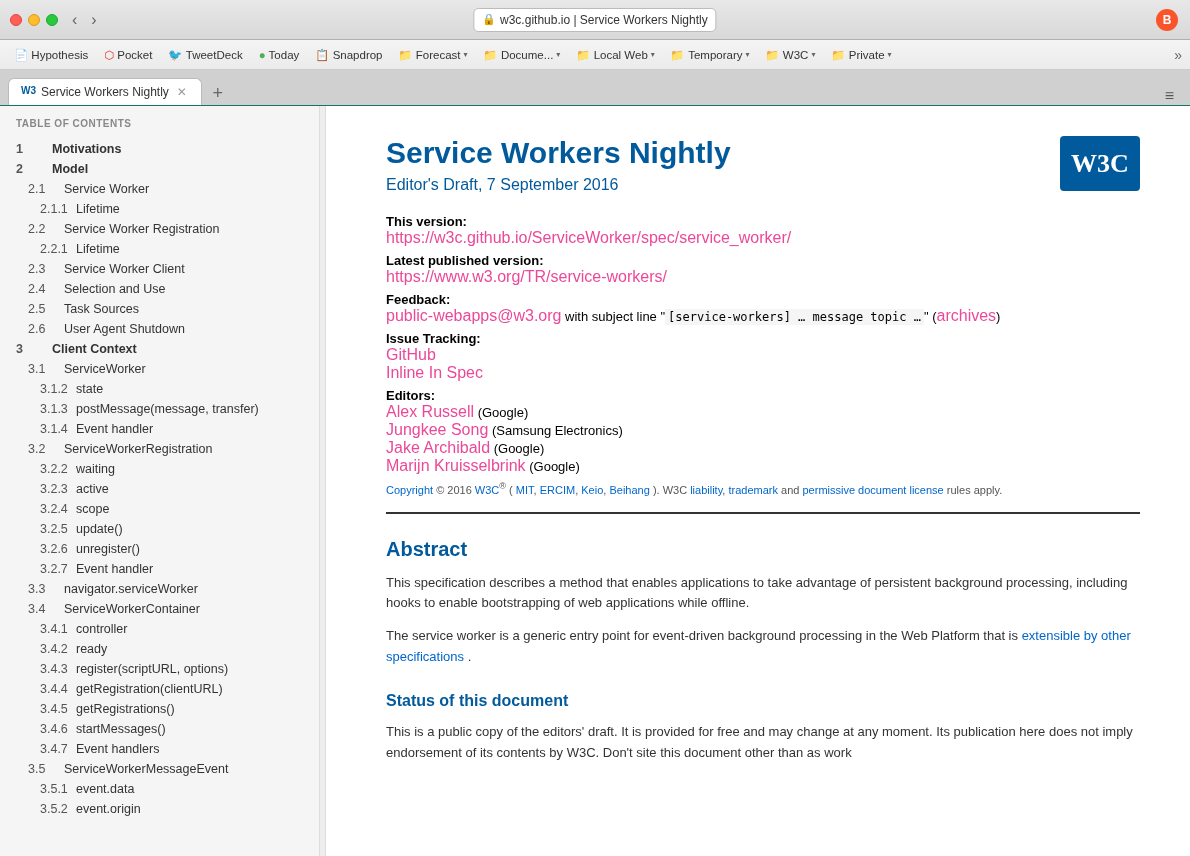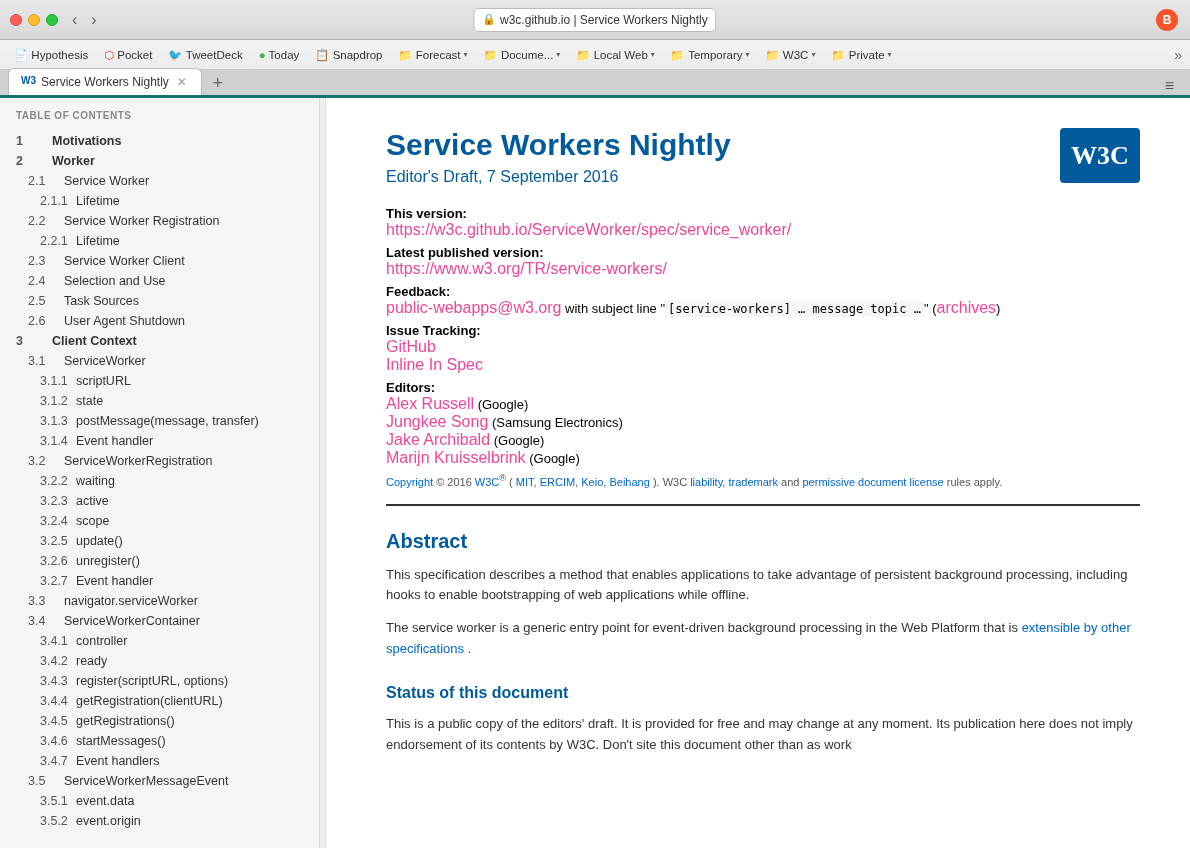--- a/index.html
+++ b/index.html
@@ -77,26 +77,26 @@
       font-size: 11.5px;
       color: #333;
       cursor: pointer;
       white-space: nowrap;
     }
     .dropdown-arrow { font-size: 8px; color: #666; }
     .more-btn { margin-left: auto; color: #666; font-size: 14px; }
 
     
     .tab-bar {
-      height: 28px;
+      height: 36px;
       background: #d0d0d0;
       display: flex;
       align-items: flex-end;
       padding: 0 8px;
-      border-bottom: 3px solid #0f766e;
+      border-bottom: 1px solid #0f766e;
     }
     .tab {
       display: flex;
       align-items: center;
       gap: 6px;
       padding: 6px 12px;
       background: white;
       border-radius: 6px 6px 0 0;
       border: 1px solid #bbb;
       border-bottom: none;
@@ -322,21 +322,21 @@
 
   <div class="sidebar">
     <div class="toc-title">TABLE OF CONTENTS</div>
 
     <div class="toc-item">
       <span class="toc-number bold">1</span>
       <span class="toc-text bold">Motivations</span>
     </div>
     <div class="toc-item">
       <span class="toc-number bold">2</span>
-      <span class="toc-text bold">Worker</span>
+      <span class="toc-text bold">Model</span>
     </div>
     <div class="toc-item indent1">
       <span class="toc-number">2.1</span>
       <span class="toc-text">Service Worker</span>
     </div>
     <div class="toc-item indent2">
       <span class="toc-number">2.1.1</span>
       <span class="toc-text">Lifetime</span>
     </div>
     <div class="toc-item indent1">
@@ -363,24 +363,20 @@
       <span class="toc-number">2.6</span>
       <span class="toc-text">User Agent Shutdown</span>
     </div>
     <div class="toc-item">
       <span class="toc-number bold">3</span>
       <span class="toc-text bold">Client Context</span>
     </div>
     <div class="toc-item indent1">
       <span class="toc-number">3.1</span>
       <span class="toc-text">ServiceWorker</span>
-    </div>
-    <div class="toc-item indent2">
-      <span class="toc-number">3.1.1</span>
-      <span class="toc-text">scriptURL</span>
     </div>
     <div class="toc-item indent2">
       <span class="toc-number">3.1.2</span>
       <span class="toc-text">state</span>
     </div>
     <div class="toc-item indent2">
       <span class="toc-number">3.1.3</span>
       <span class="toc-text">postMessage(message, transfer)</span>
     </div>
     <div class="toc-item indent2">

